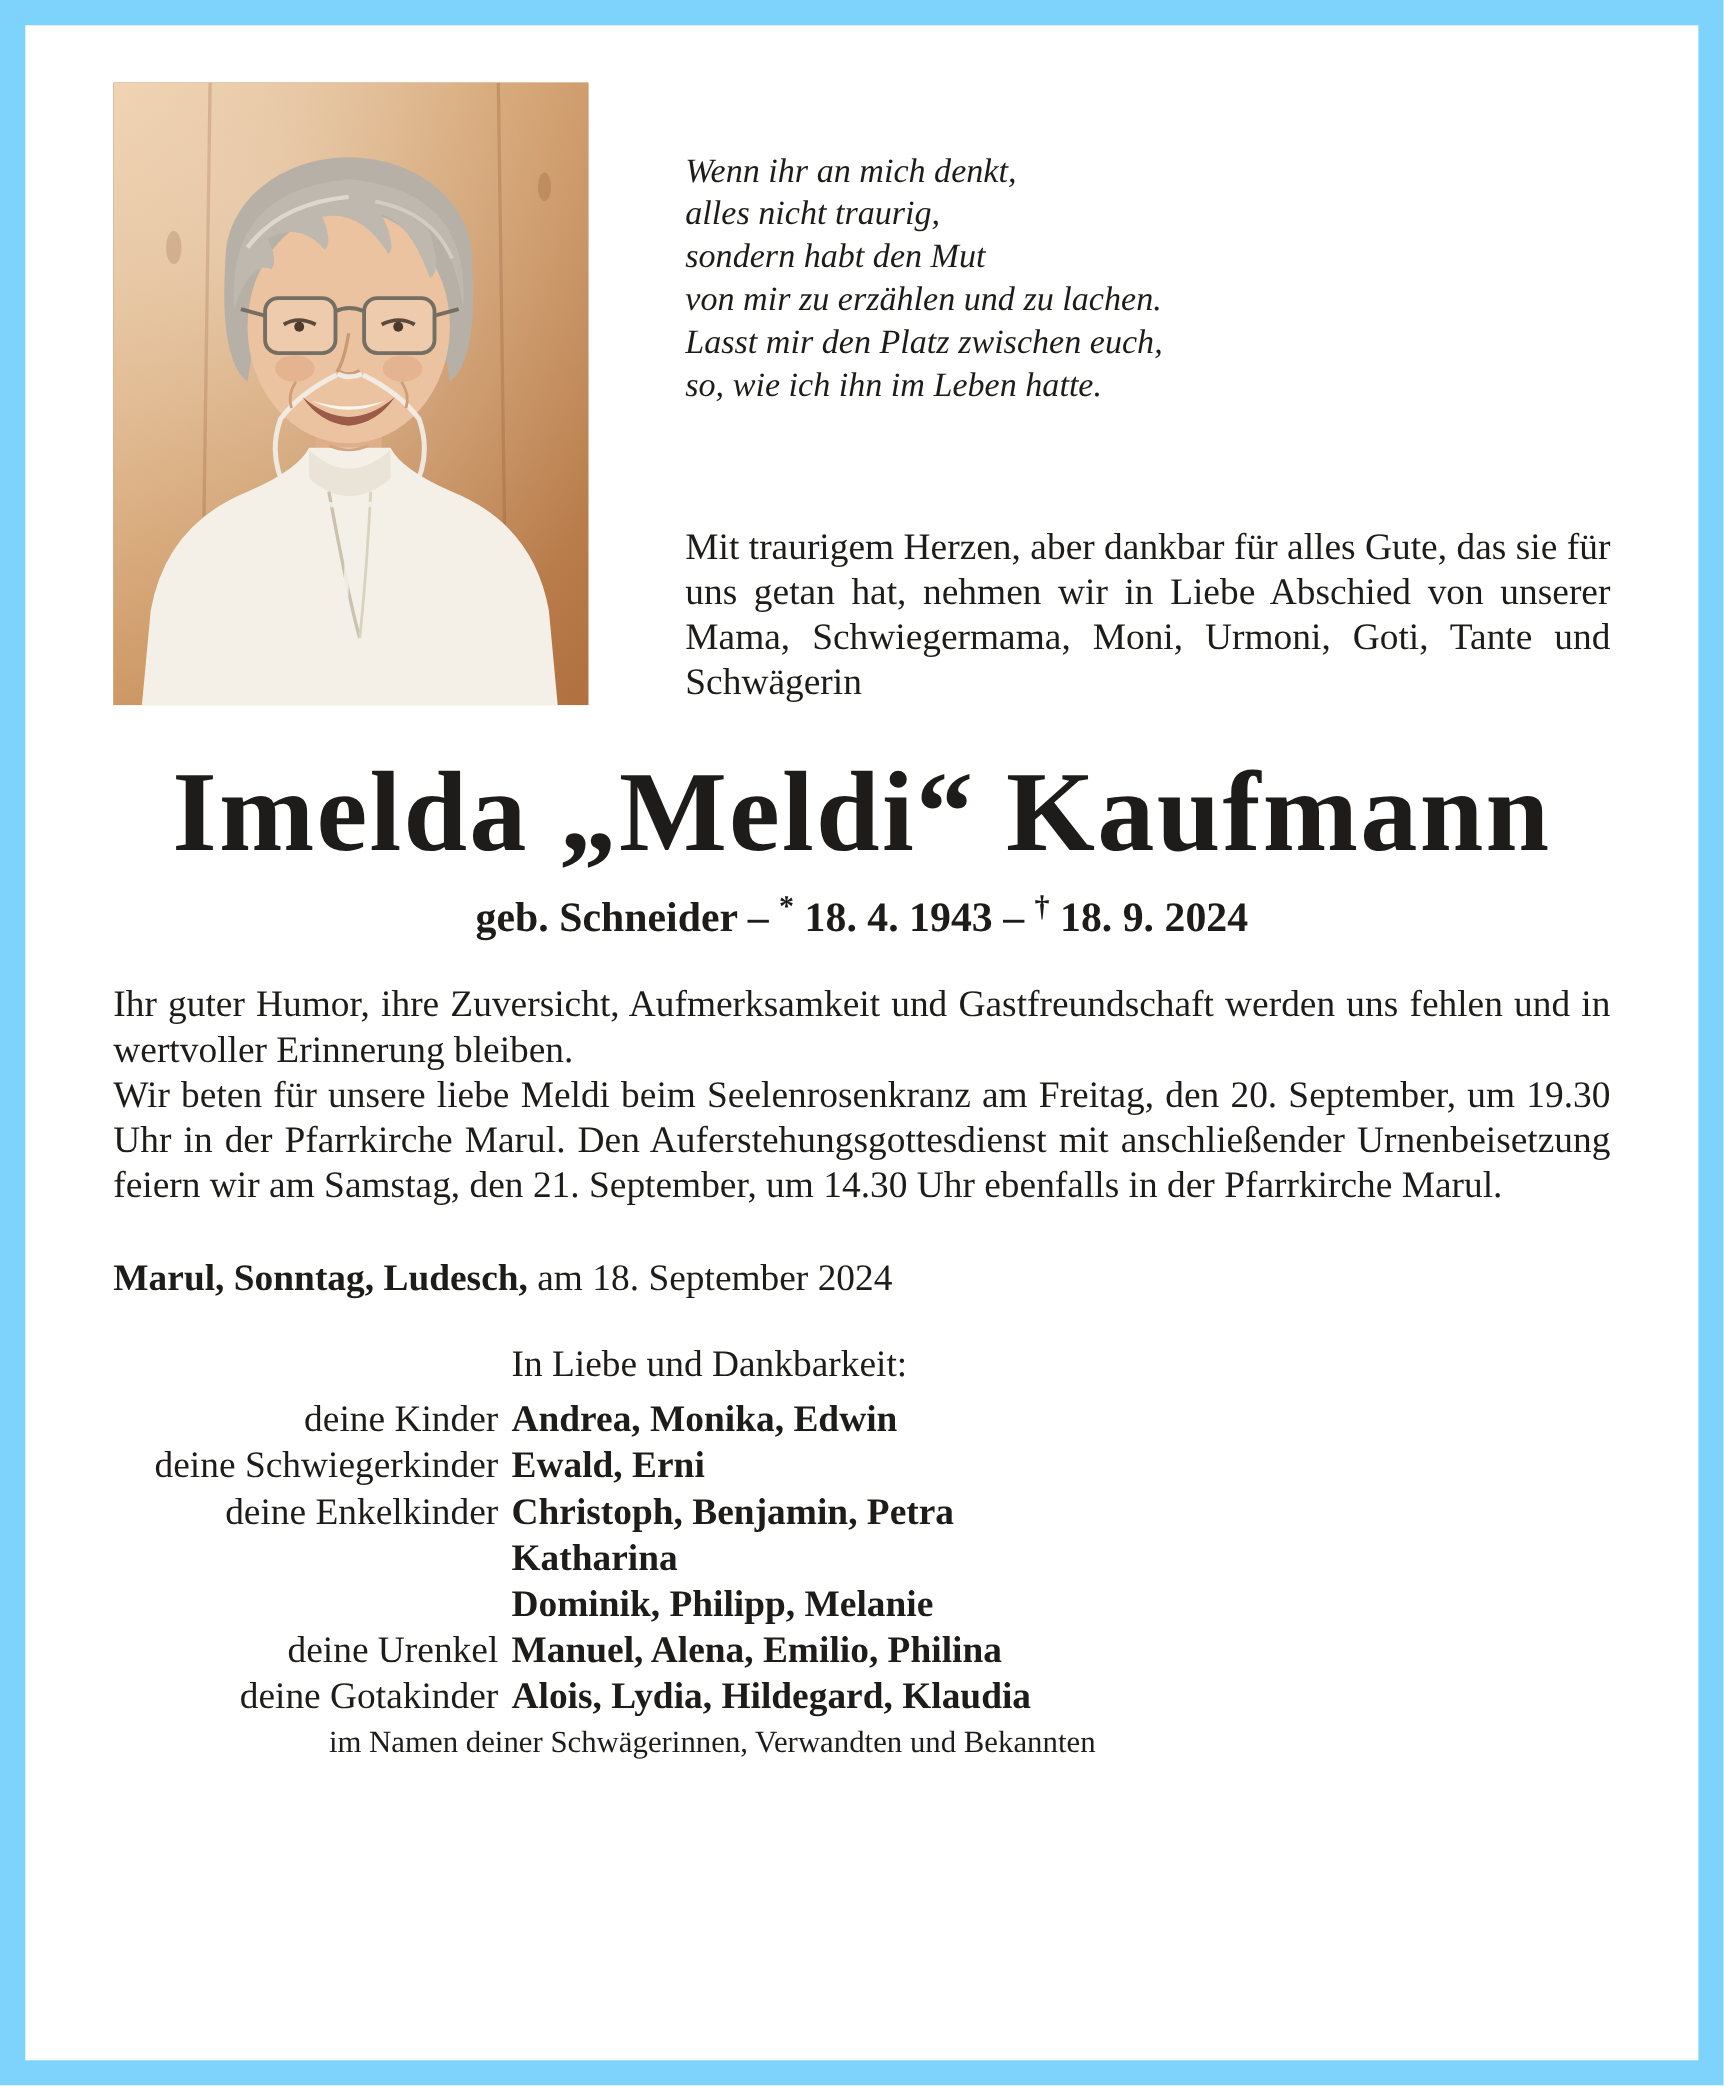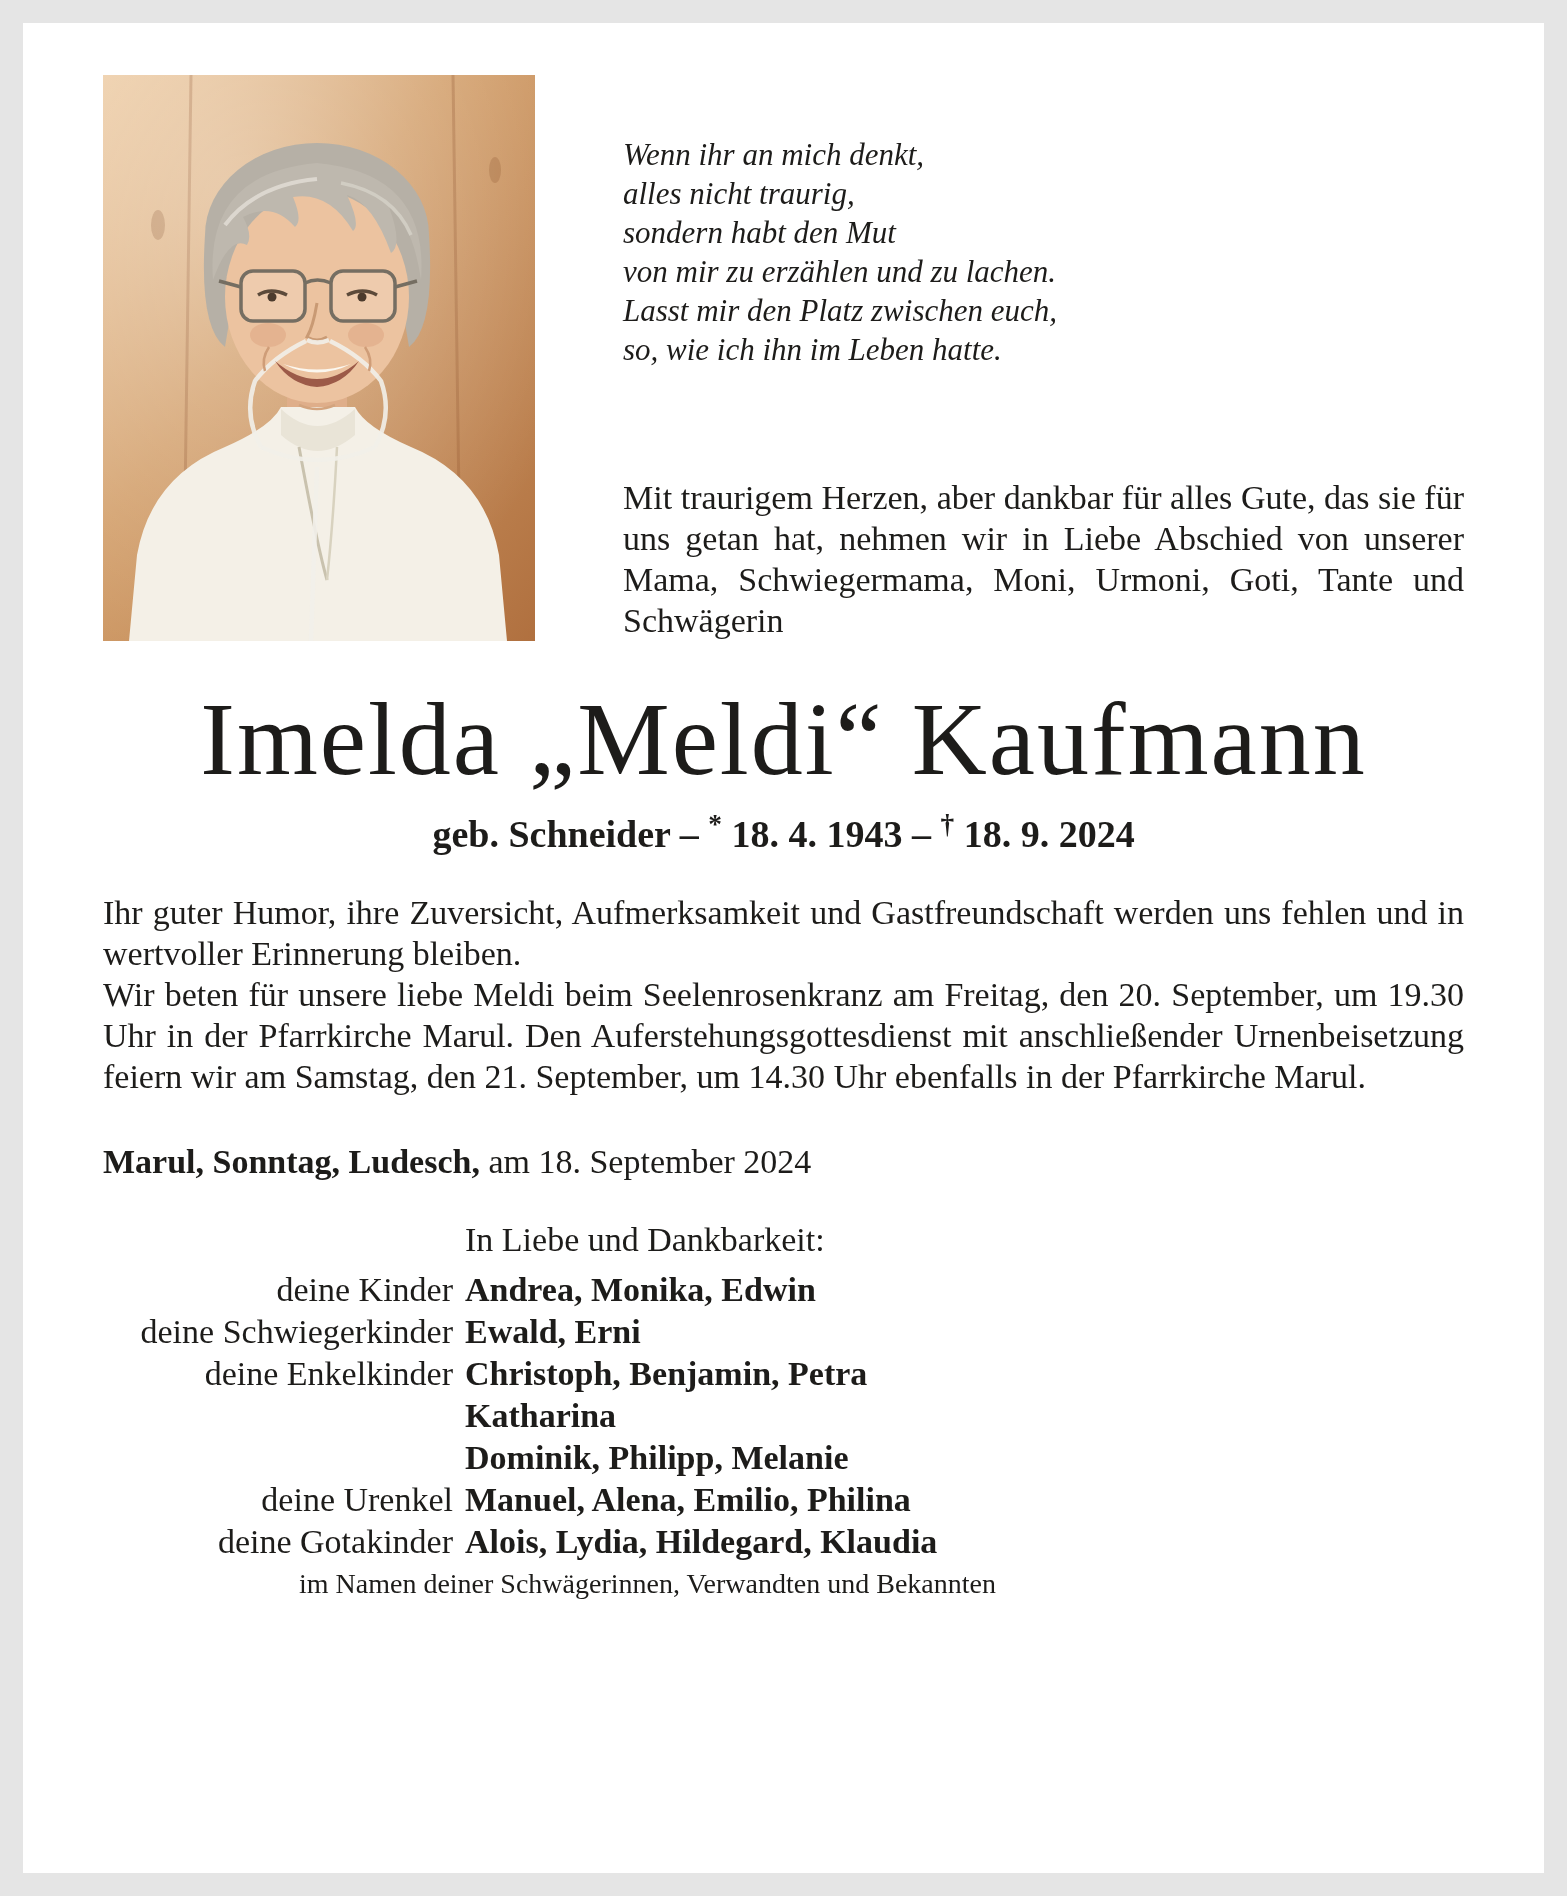--- a/index.html
+++ b/index.html
@@ -4,21 +4,21 @@
 <style>
   * { margin: 0; padding: 0; box-sizing: border-box; }
   html, body { background: #ffffff; }
   body {
     width: 1567px; height: 1896px;
     font-family: "Liberation Serif", "DejaVu Serif", serif;
     color: #1d1c1a;
   }
   .page {
     width: 1567px; height: 1896px;
-    background: #e5e5e5;
+    background: #7dd3fc;
     padding: 23px;
   }
   .content {
     width: 100%; height: 100%;
     background: #ffffff;
     padding: 52px 80px 0 80px;
     overflow: hidden;
   }
   
   .top-row { display: flex; gap: 88px; }
@@ -46,21 +46,21 @@
     font-size: 34px;
     line-height: 41px;
     text-align: justify;
   }
   
   .name {
     margin-top: 42px;
     text-align: center;
     font-size: 104px;
     line-height: 1.08;
-    font-weight: 400;
+    font-weight: 700;
     letter-spacing: 2px;
     white-space: nowrap;
   }
   .dates {
     margin-top: 14px;
     text-align: center;
     font-size: 38px;
     font-weight: bold;
   }
   .dates sup { font-size: 0.72em; vertical-align: super; }

